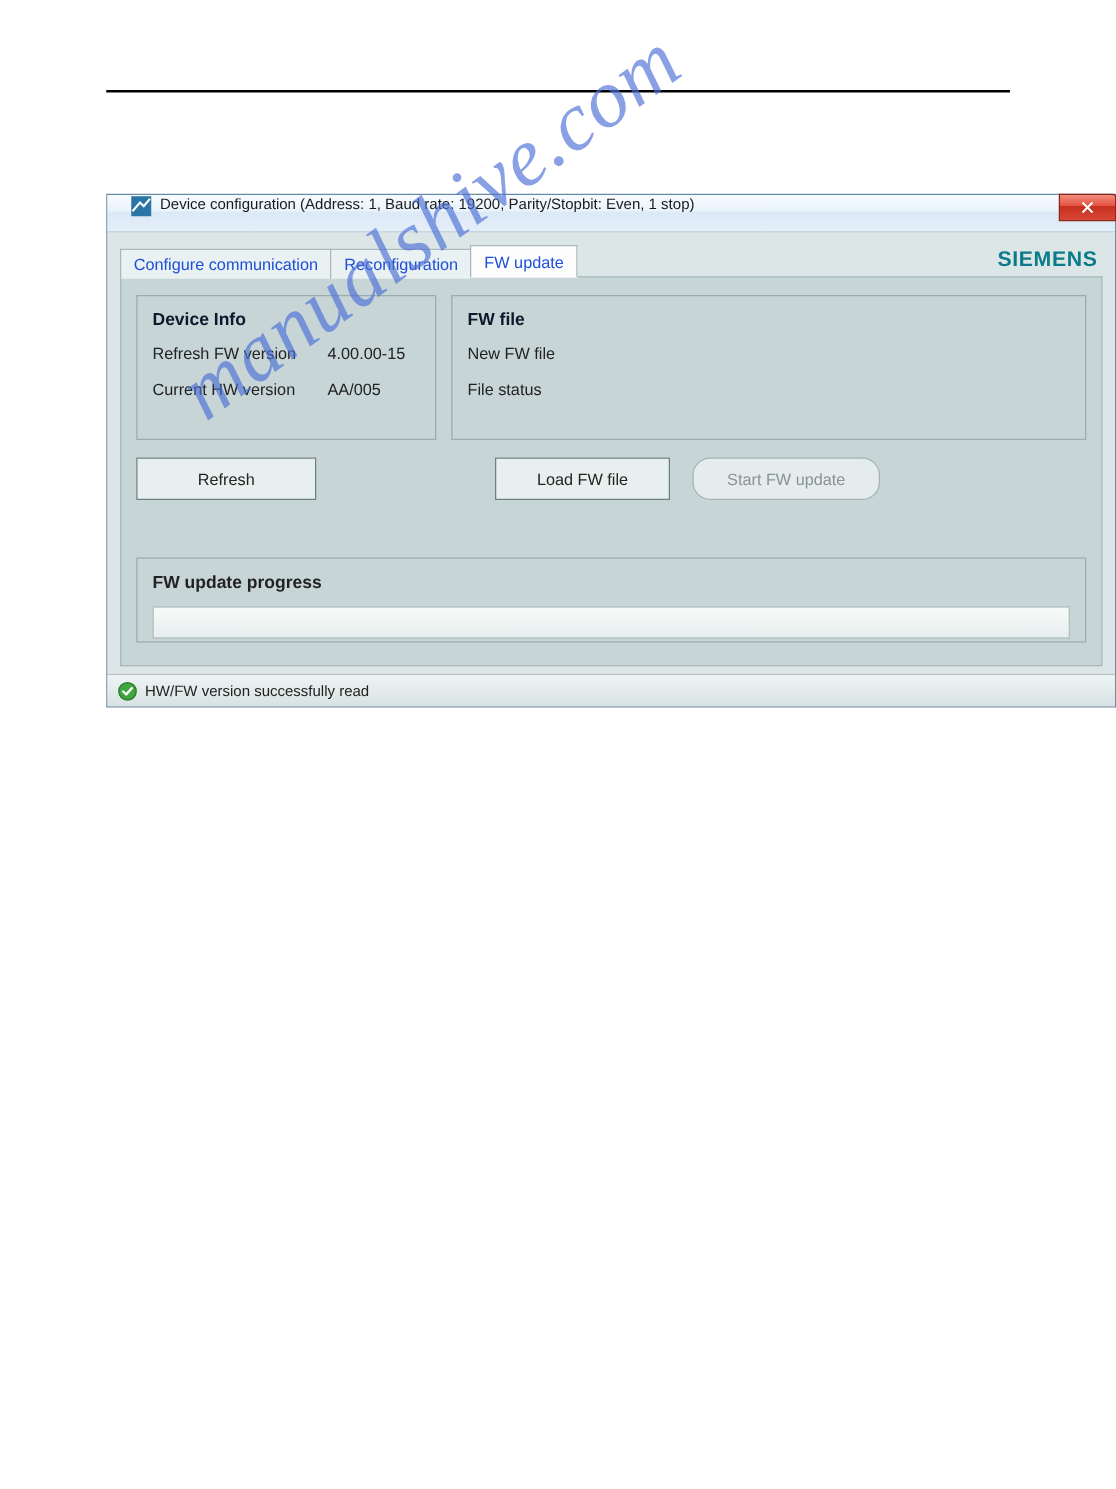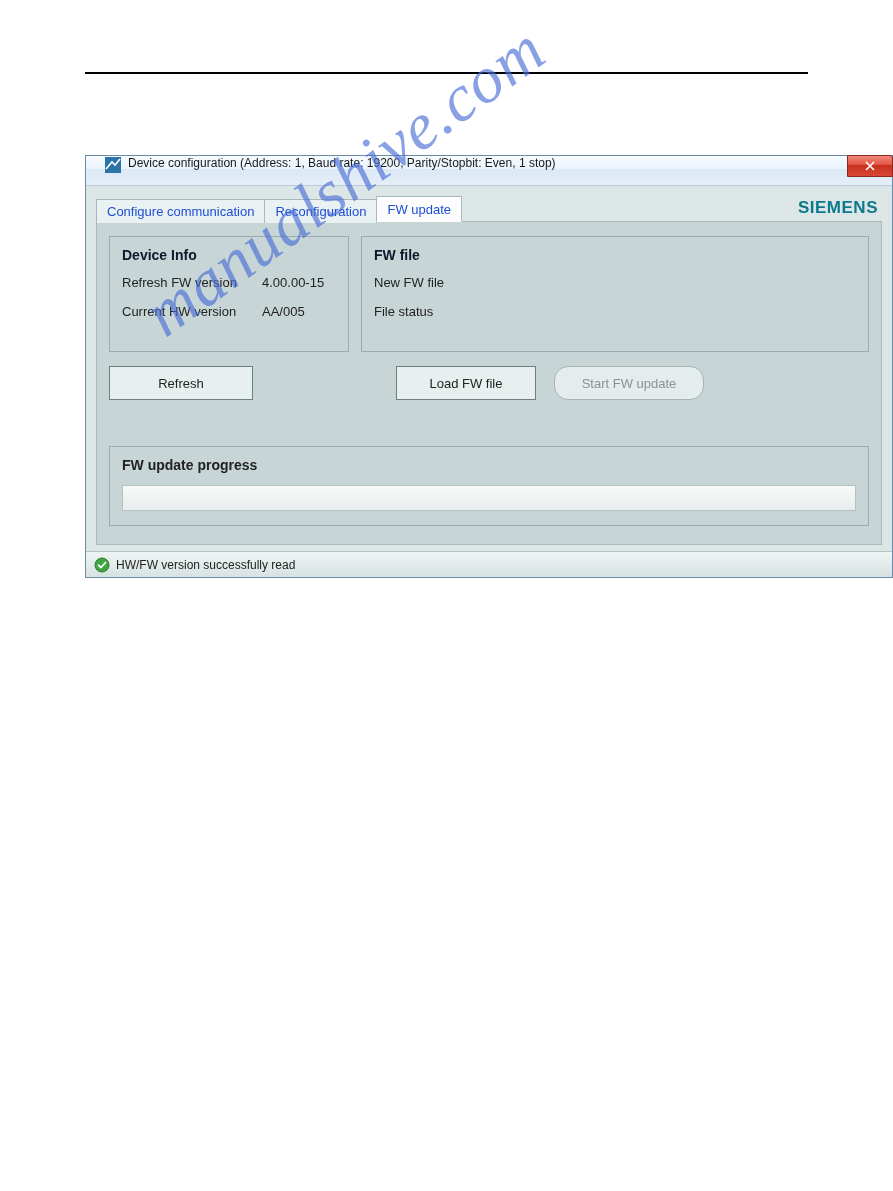--- a/index.html
+++ b/index.html
@@ -140,21 +140,21 @@
   }
   .btn-refresh { width: 144px; margin-left: 0; }
   .btn-area-left { width: 252px; }
   .btn-area-right { flex: 1; display: flex; gap: 18px; margin-left: 23px; }
   .btn-load { width: 140px; margin-left: 0; }
   .btn-start { width: 150px; border-radius: 14px; }
   .progress-group {
     margin-top: 46px;
     border: 1px solid #9aacab;
     background: #c7d5d7;
-    padding: 10px 12px 14px 12px;
+    padding: 10px 12px 2px 12px;
   }
   .progress-title {
     font-weight: 700;
     font-size: 14px;
     margin-bottom: 12px;
   }
   .progress-bar {
     height: 26px;
     background: linear-gradient(to bottom, #f7faf9 0%, #e7eeed 100%);
     border: 1px solid #b3c1c0;

